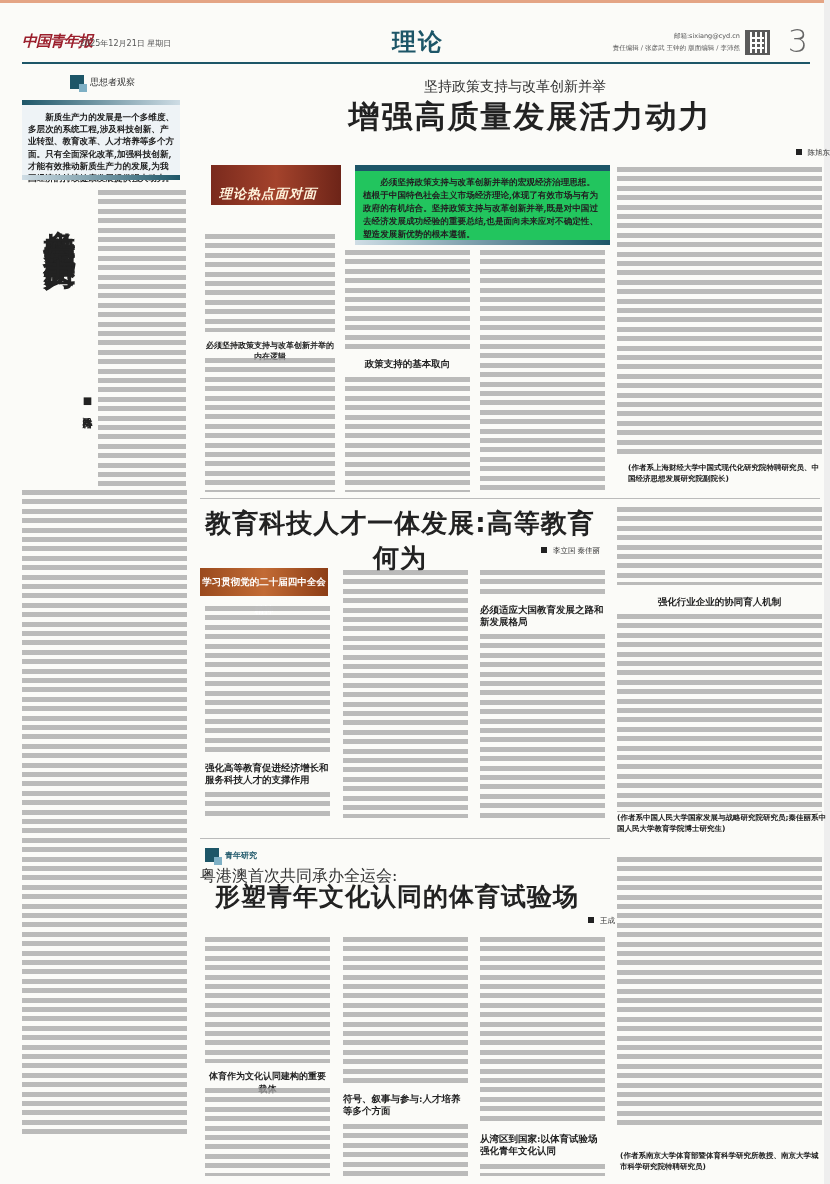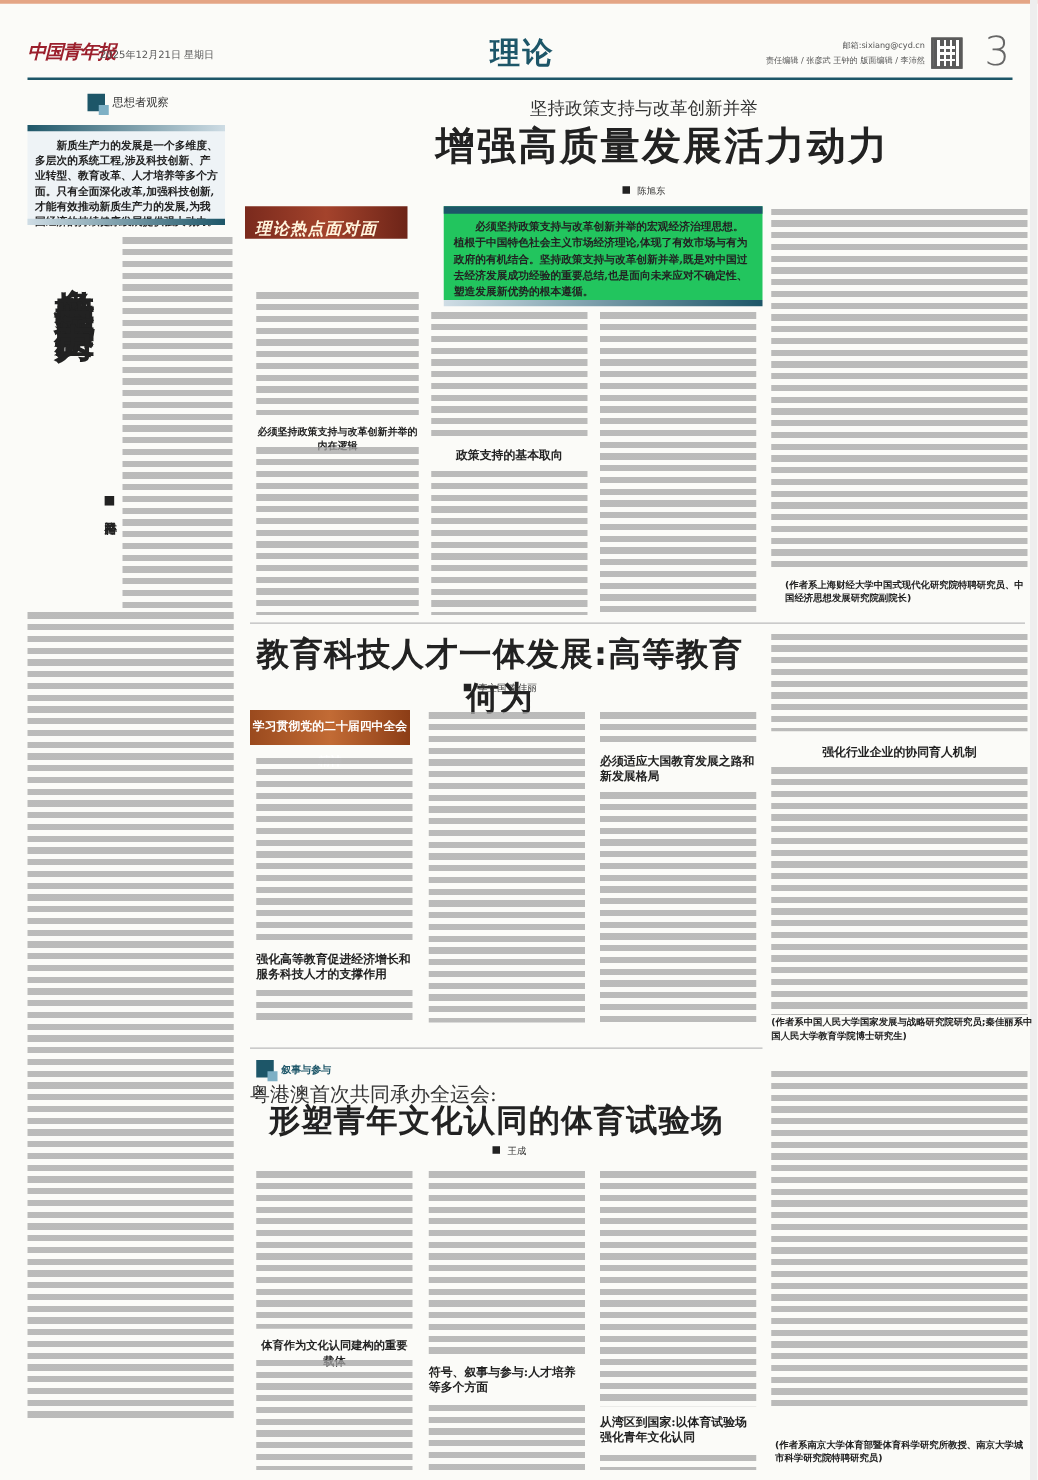--- a/index.html
+++ b/index.html
@@ -39,25 +39,25 @@
   .body-text { font-size: 6.4px; line-height: 9.4px; color: #555; text-align: justify; overflow: hidden; }
   .text-lines { background: repeating-linear-gradient(180deg, transparent 0 2px, #a5a5a5 2px 7px, transparent 7px 9.4px); opacity: .75; }
 
   .col-left-text1 { position: absolute; left: 98px; top: 188px; width: 88px; height: 300px; }
   .col-left-text2 { position: absolute; left: 22px; top: 488px; width: 165px; height: 650px; }
   .col-left-credit { position: absolute; left: 30px; top: 1148px; width: 158px; font-family: "DejaVu Sans", sans-serif; font-size: 7.5px; font-weight: bold; text-align: right; color: #222; margin-top: 44px; }
 
   
   .a1-kicker { position: absolute; left: 200px; top: 78px; width: 630px; text-align: center; font-size: 14px; color: #333; }
   .a1-headline { position: absolute; left: 215px; top: 96px; width: 630px; text-align: center; font-family: "DejaVu Sans", sans-serif; font-size: 31px; font-weight: bold; letter-spacing: 2px; color: #222; }
-  .byline { font-family: Liberation Serif, serif; font-size: 7.5px; color: #333; text-align: center; position: absolute; }
+  .byline { font-family: Liberation Sans, sans-serif; font-size: 7.5px; color: #333; text-align: right; position: absolute; }
   .byline .sq { display: inline-block; width: 6px; height: 6px; background: #222; margin-right: 6px; vertical-align: 0; }
   .a1-byline { left: 200px; top: 148px; width: 630px; }
 
-  .hot-banner { position: absolute; left: 196px; top: 165px; width: 130px; height: 26px; background: linear-gradient(90deg, #7a2a1d, #a4432c, #6d2418); color: #fff4dd; font-size: 13px; font-weight: bold; font-style: italic; padding: 9px 8px; letter-spacing: 1px; }
+  .hot-banner { position: absolute; left: 211px; top: 165px; width: 130px; height: 26px; background: linear-gradient(90deg, #7a2a1d, #a4432c, #6d2418); color: #fff4dd; font-size: 13px; font-weight: bold; font-style: italic; padding: 20px 8px; letter-spacing: 1px; }
   .a1-lead { position: absolute; left: 355px; top: 165px; width: 255px; height: 75px; background: #22c55e; border-top: 6px solid #1d5668; }
   .a1-lead p { font-size: 8.6px; line-height: 13px; padding: 5px 8px; color: #222; font-weight: bold; text-indent: 2em; }
   .a1-lead-bottom { position: absolute; left: 355px; top: 240px; width: 255px; height: 5px; background: linear-gradient(90deg, #cfdde5, #1d5668); }
 
   .a1-c1 { position: absolute; left: 205px; top: 202px; width: 130px; height: 290px; }
   .a1-c2 { position: absolute; left: 345px; top: 248px; width: 125px; height: 244px; }
   .a1-c3 { position: absolute; left: 480px; top: 248px; width: 125px; height: 244px; }
   .a1-c4 { position: absolute; left: 617px; top: 165px; width: 205px; height: 290px; }
   .subhead { font-size: 9.5px; font-weight: bold; color: #222; text-align: center; position: absolute; }
   .sh-a1-2 { left: 345px; top: 358px; width: 125px; }
@@ -162,21 +162,21 @@
   <div class="subhead sh-a2-3">强化行业企业的协同育人机制</div>
   <div class="a2-c5 body-text text-lines"></div>
   <div class="a2-credit">(作者系中国人民大学国家发展与战略研究院研究员;秦佳丽系中国人民大学教育学院博士研究生)</div>
 </section>
 
 <div class="rule" style="left:200px;top:838px;width:410px;"></div>
 
 <section>
   <div class="youth-label">
     <span class="sq-icon"></span>
-    <span>叙事与参与</span>
+    <span>青年研究</span>
   </div>
   <div class="a3-kicker">粤港澳首次共同承办全运会:</div>
   <h2 class="a3-headline">形塑青年文化认同的体育试验场</h2>
   <div class="byline a3-byline"><span class="sq"></span><span>王成</span></div>
   <div class="a3-c1 body-text text-lines" style="height:128px;"></div>
   <div class="subhead sh-a3-1">体育作为文化认同建构的重要载体</div>
   <div class="a3-c1 body-text text-lines" style="top:1086px;height:90px;"></div>
   <div class="a3-c2 body-text text-lines" style="height:150px;"></div>
   <div class="subhead sh-a3-2">符号、叙事与参与:人才培养等多个方面</div>
   <div class="a3-c2 body-text text-lines" style="top:1122px;height:54px;"></div>

